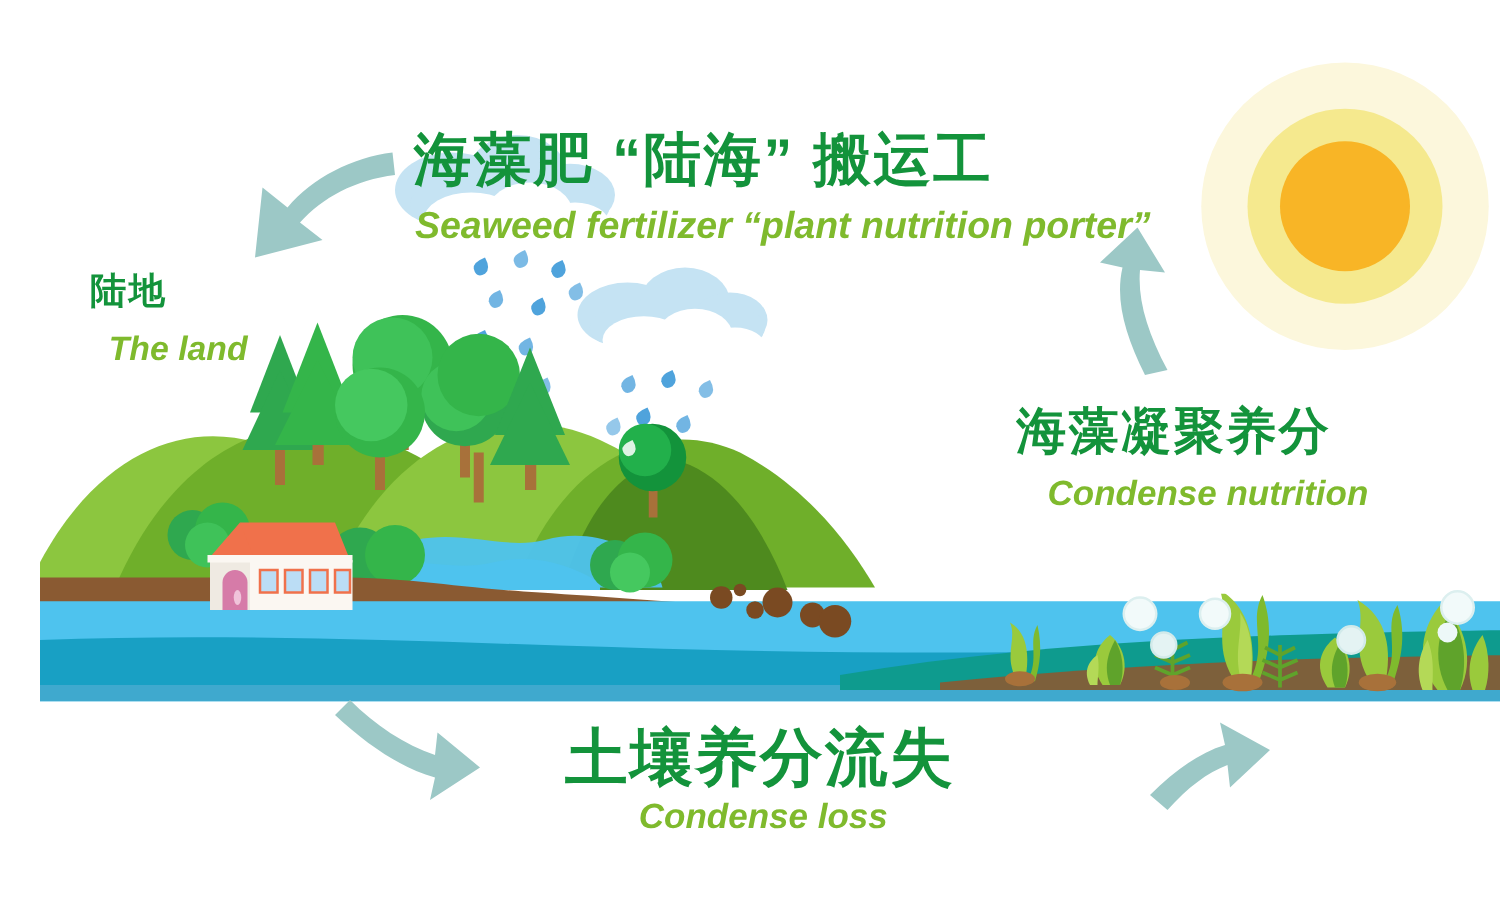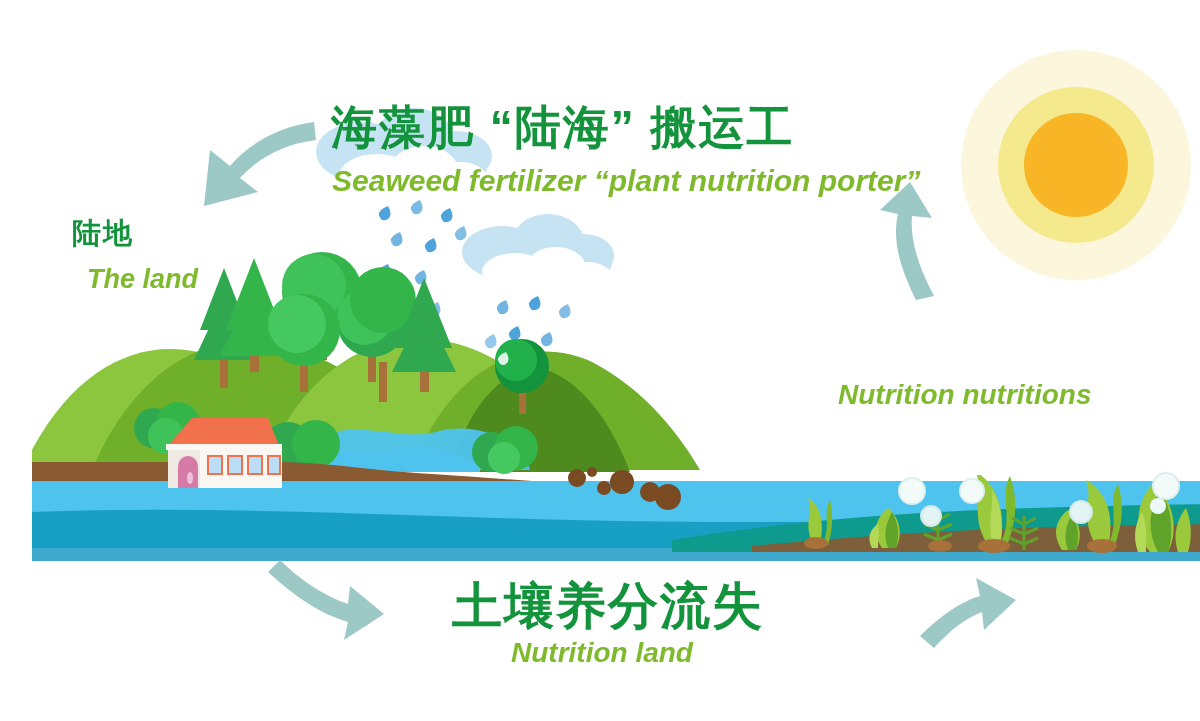--- a/index.html
+++ b/index.html
@@ -332,18 +332,19 @@
       <path d="M888,636 C 908,616 928,602 948,596 L944,578 L984,600 L952,630 L950,612 C 934,618 918,630 902,648 Z"></path>
     </g>
   </svg>
 
   <div class="txt cn" id="title-cn">海藻肥 “陆海” 搬运工</div>
   <div class="txt en" id="title-en">Seaweed fertilizer “plant nutrition porter”</div>
 
   <div class="txt cn" id="land-cn">陆地</div>
   <div class="txt en" id="land-en">The land</div>
 
-  <div class="txt en" id="cond-en">Nutrition nutritions</div>
+  <div class="txt cn" id="cond-cn">海藻凝聚养分</div>
+  <div class="txt en" id="cond-en">Condense nutrition</div>
 
   <div class="txt cn" id="loss-cn">土壤养分流失</div>
-  <div class="txt en" id="loss-en">Nutrition land</div>
+  <div class="txt en" id="loss-en">Condense loss</div>
 
 </div>
 
 </body></html>

